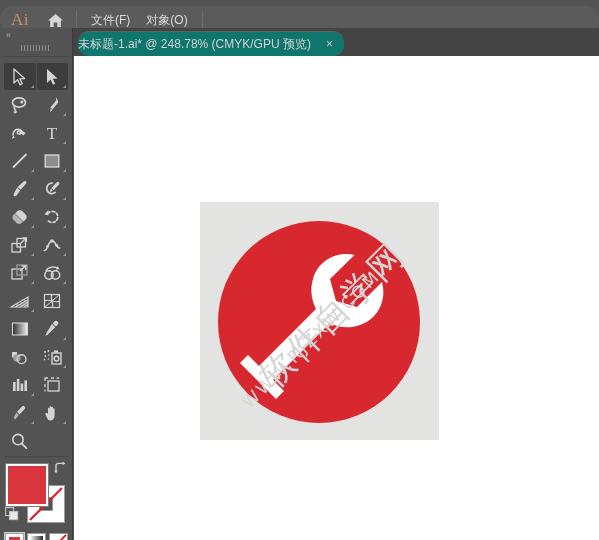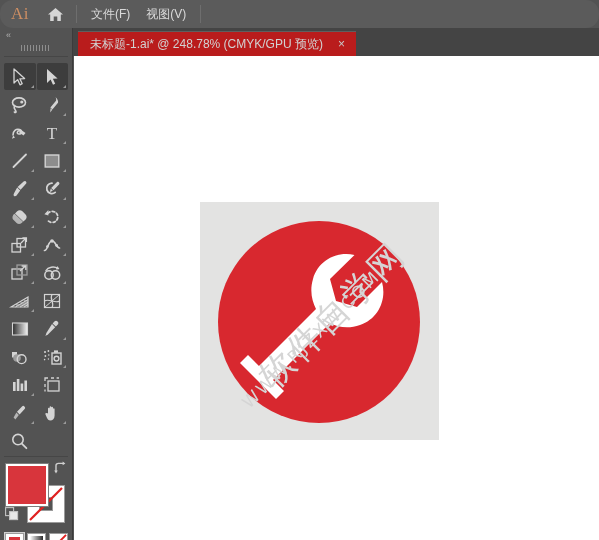--- a/index.html
+++ b/index.html
@@ -17,21 +17,21 @@
   #app {
     position: relative;
     width: 599px;
     height: 540px;
     background: #535353;
   }
 
   
   .menubar {
     position: absolute;
-    left: 0; top: 0;
+    left: 0; top: 6px;
     width: 599px; height: 28px;
     background: #5b5b5b;
     display: flex;
     align-items: center;
     box-sizing: border-box;
     border-radius: 13px;
   }
   .ai-logo {
     width: 40px;
     text-align: center;
@@ -71,27 +71,28 @@
   .tabbar {
     position: absolute;
     left: 73px; top: 28px;
     width: 526px; height: 28px;
     background: #444444;
   }
   .tab {
     position: absolute;
     left: 5px; top: 3px;
     height: 25px;
-    background: #b91c1c;
+    background: #0f766e;
     display: flex;
     align-items: center;
-    padding: 0 8px 0 12px;
+    padding: 0 8px 0 0;
     box-sizing: border-box;
     border-top: 1px solid #5f5f5f;
     cursor: default;
+    border-radius: 11px;
   }
   .tab-title {
     font-size: 12px;
     color: #d2d2d2;
     white-space: nowrap;
     margin-right: 12px;
   }
   .tab-close {
     font-size: 12px;
     color: #c8c8c8;
@@ -307,21 +308,21 @@
   <div class="menubar">
     <div class="ai-logo">Ai</div>
     <div class="home-icon">
       <svg width="17" height="15" viewBox="0 0 17 15">
         <path d="M8.5 1 L16 7.5 L13.8 7.5 L13.8 14 L10.3 14 L10.3 9.6 L6.7 9.6 L6.7 14 L3.2 14 L3.2 7.5 L1 7.5 Z" fill="#d6d6d6"></path>
       </svg>
     </div>
     <div class="vdiv"></div>
     <div class="menu-items">
       <div class="menu-item">文件(F)</div>
-      <div class="menu-item">视图(V)</div>
+      <div class="menu-item">对象(O)</div>
     </div>
     <div class="vdiv"></div>
   </div>
 
   <div class="tabbar">
     <div class="tab">
       <span class="tab-title">未标题-1.ai* @ 248.78% (CMYK/GPU 预览)</span>
       <span class="tab-close">×</span>
     </div>
   </div>

